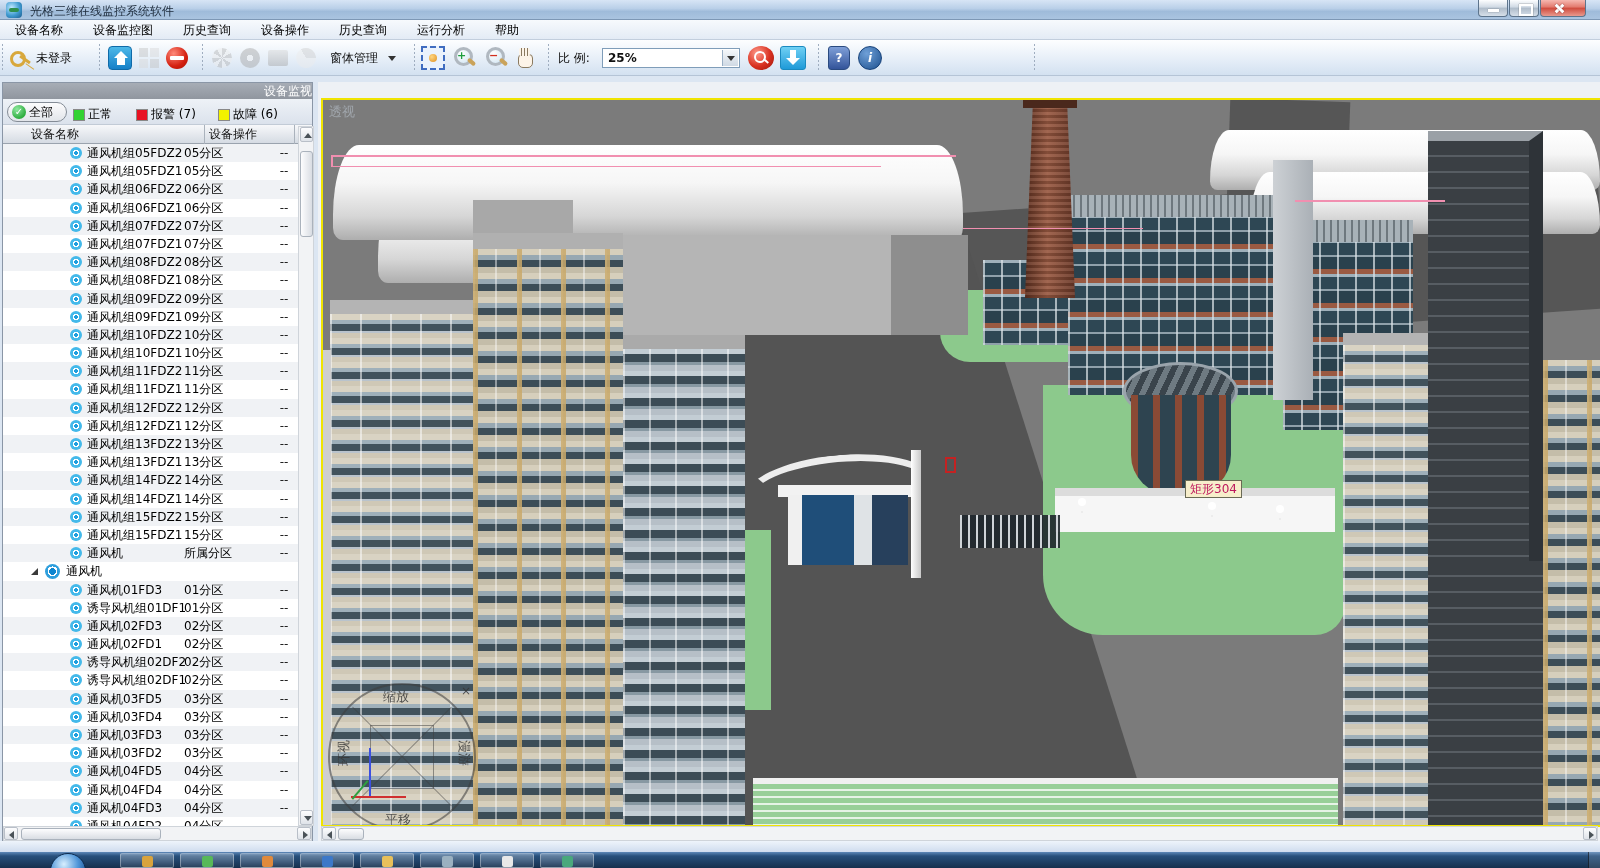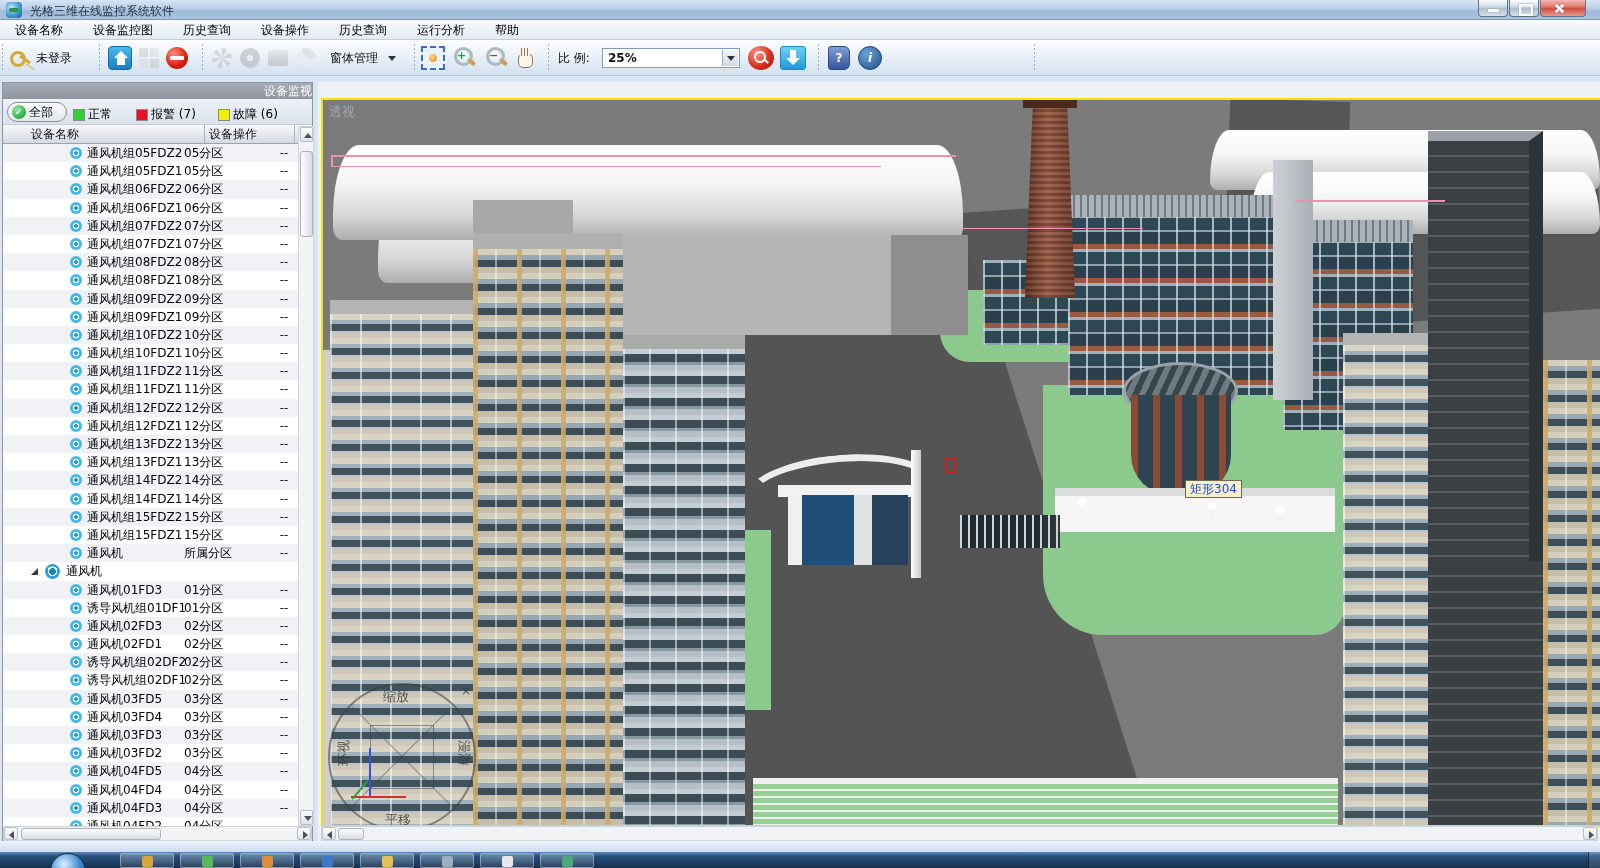--- a/index.html
+++ b/index.html
@@ -206,21 +206,21 @@
   #navwheel .lbl { position:absolute; font-size:13px; }
   #nw-top { left:60px; top:10px; } #nw-bottom { left:62px; top:133px; }
   #nw-left { left:8px; top:66px; transform:rotate(-90deg); } #nw-right { left:128px; top:66px; transform:rotate(90deg); }
   #nw-close { position:absolute; left:138px; top:6px; font-size:12px; }
   #gizmo { position:absolute; left:28px; top:70px; width:60px; height:70px; }
   #gizmo .zax { position:absolute; left:18px; top:0; width:2px; height:48px; background:#3c50e0; }
   #gizmo .xax { position:absolute; left:0px; top:48px; width:55px; height:2px; background:#d03030; }
   #gizmo .yax { position:absolute; left:8px; top:30px; width:2px; height:24px; background:#2fa040; transform:rotate(40deg); }
 
   #tooltip304 { left:862px; top:380px; z-index:41; background:#f7eecb; border:1px solid #6a6a55;
-    padding:0 4px; height:18px; line-height:17px; font-size:12px; color:#1d4ed8; }
+    padding:0 4px; height:18px; line-height:17px; font-size:12px; color:#be185d; }
   .pinkline { background:#f18fb0; z-index:38; }
   #redrect { left:622px; top:357px; width:11px; height:16px; border:2px solid #c42222; z-index:39; }
 
   
   #frame-bottom { left:0; top:841px; width:1600px; height:11px;
     background:linear-gradient(180deg,#eef4fb,#cfdcee); }
   #taskbar { left:0; top:852px; width:1600px; height:16px;
     background:linear-gradient(180deg,#5d88b8 0%,#27507c 25%,#173указ softly?#16304e 100%); }
   #taskbar { background:linear-gradient(180deg,#5d88b8 0%,#27507c 25%,#16304e 100%); }
   #start-orb { position:absolute; left:50px; top:1px; width:36px; height:36px; border-radius:50%;

